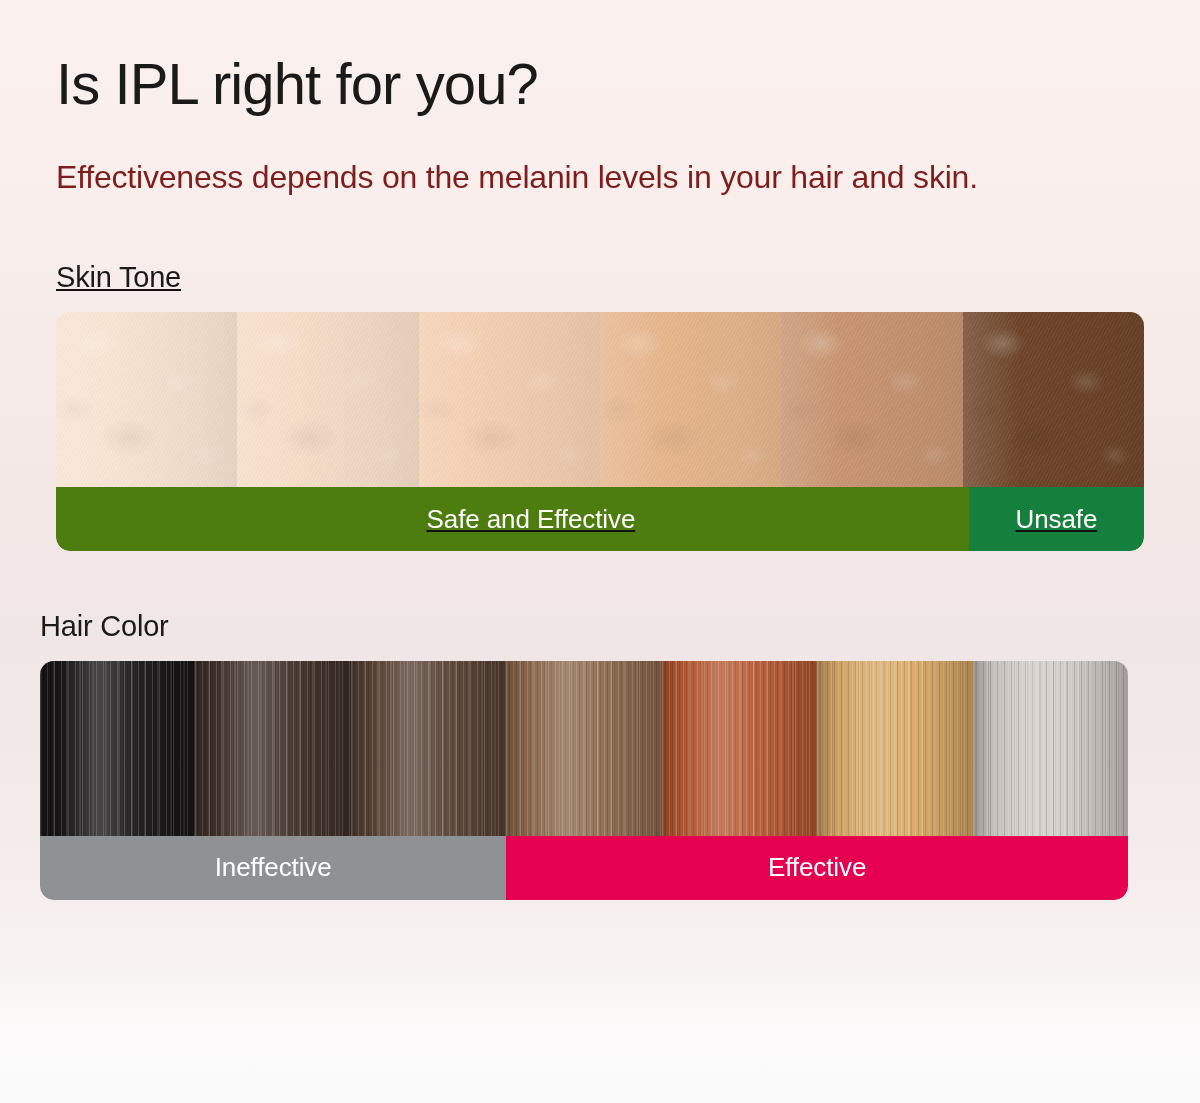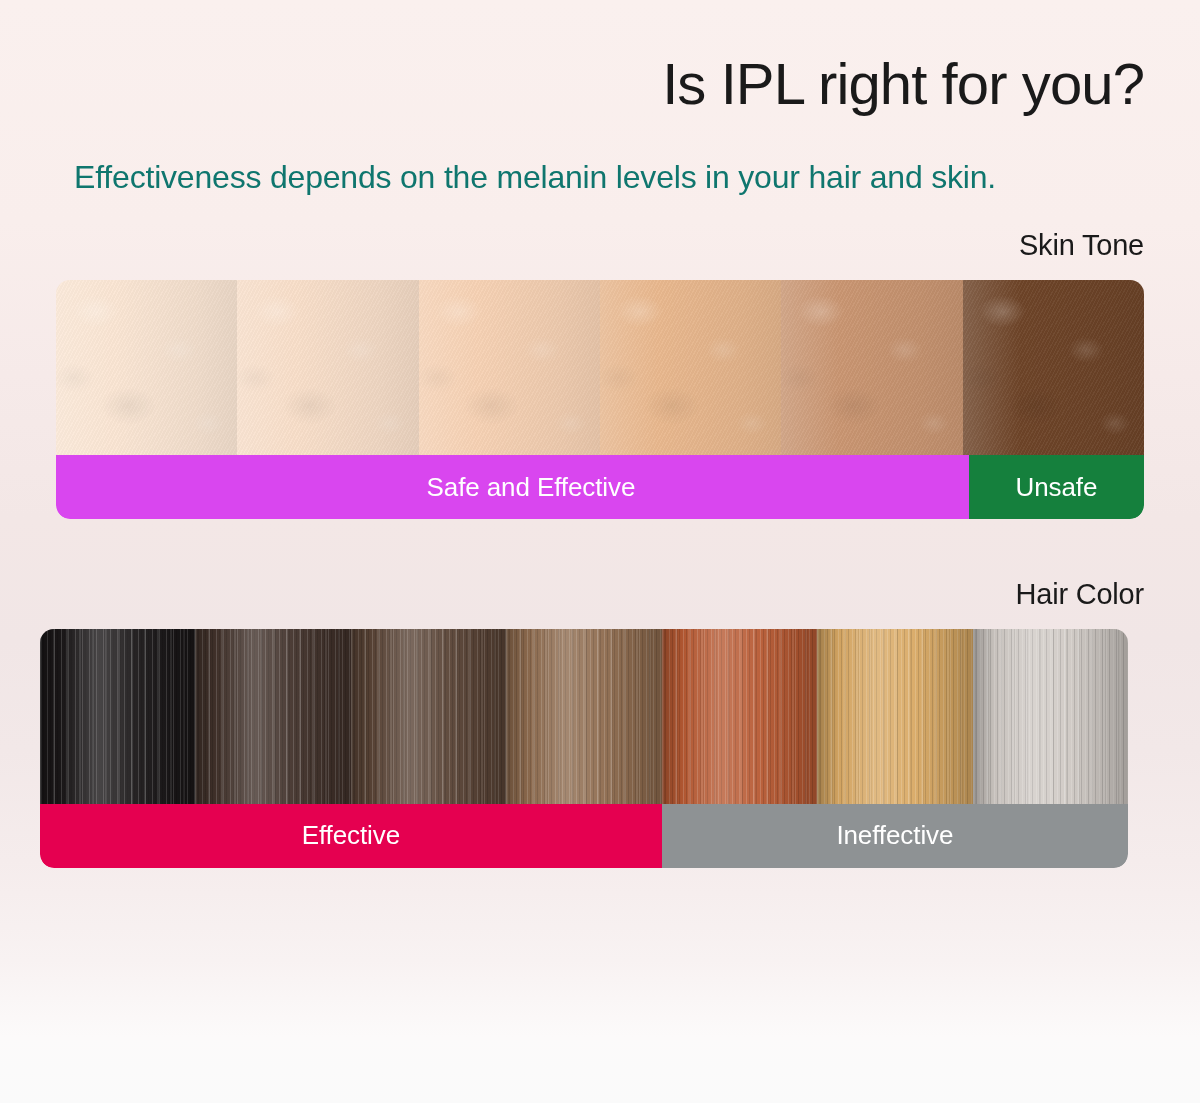--- a/index.html
+++ b/index.html
@@ -21,46 +21,46 @@
         #f1e6e6 58%,
         #f2e8e8 68%,
         #f5ecec 78%,
         #f8f2f2 87%,
         #fcfafa 94%,
         #fafafa 100%);
     color:#111;
     -webkit-font-smoothing:antialiased;
   }
 
-  .page { position:relative; width:1200px; height:992px;text-align:right; }
+  .page { position:relative; width:1200px; height:992px; }
 
   
   .header { padding:52px 56px 0 56px; }
 
   .title {
     font-size:58px;
     line-height:1.12;
     font-weight:400;
     letter-spacing:-0.9px;
     color:#1a1a1a;
   }
 
   .subtitle {
     margin-top:38px;
     font-size:32px;
     line-height:1.42;
     font-weight:400;
     letter-spacing:-0.2px;
-    color:#0f766e;
+    color:#7f1d1d;
     max-width:940px;
   }
 
   
   .section { padding:0 56px; }
-  .section.skin { margin-top:28px; }
+  .section.skin { margin-top:60px;text-decoration:underline; }
   .section.hair { margin-top:58px;padding-left:40px; }
 
   .section-label {
     font-size:29px;
     line-height:1.2;
     font-weight:400;
     letter-spacing:-0.2px;
     color:#1a1a1a;
     margin-bottom:17px;
   }
@@ -160,38 +160,38 @@
     <div class="card">
       <div class="swatches">
           <div class="swatch skin" style="background: rgb(251, 230, 212);"></div>
           <div class="swatch skin" style="background: rgb(249, 223, 202);"></div>
           <div class="swatch skin" style="background: rgb(247, 210, 180);"></div>
           <div class="swatch skin" style="background: rgb(233, 184, 142);"></div>
           <div class="swatch skin" style="background: rgb(202, 150, 114);"></div>
           <div class="swatch skin" style="background: rgb(110, 68, 40);"></div>
         </div>
       <div class="verdicts">
-          <div class="verdict" style="background: #d946ef; flex: 5 1 0px; padding-left: 37px;">Safe and Effective</div>
+          <div class="verdict" style="background: #4d7c0f; flex: 5 1 0px; padding-left: 37px;">Safe and Effective</div>
           <div class="verdict" style="background: #15803d; flex: 1 1 0px;">Unsafe</div>
         </div>
     </div>
   </div>
 
   <div class="section hair">
     <div class="section-label">Hair Color</div>
     <div class="card">
       <div class="swatches">
           <div class="swatch hair" style="background: rgb(26, 23, 24);"></div>
           <div class="swatch hair" style="background: rgb(66, 50, 43);"></div>
           <div class="swatch hair" style="background: rgb(90, 68, 54);"></div>
           <div class="swatch hair" style="background: rgb(142, 107, 78);"></div>
           <div class="swatch hair" style="background: rgb(184, 90, 51);"></div>
           <div class="swatch hair" style="background: rgb(217, 169, 100);"></div>
           <div class="swatch hair" style="background: rgb(207, 201, 196);"></div>
         </div>
       <div class="verdicts">
+          <div class="verdict" style="background: rgb(142, 146, 148); flex: 3 1 0px;">Ineffective</div>
           <div class="verdict" style="background: rgb(229, 0, 80); flex: 4 1 0px;">Effective</div>
-          <div class="verdict" style="background: rgb(142, 146, 148); flex: 3 1 0px;">Ineffective</div>
         </div>
     </div>
   </div>
 
 </div>
 
 </body></html>

